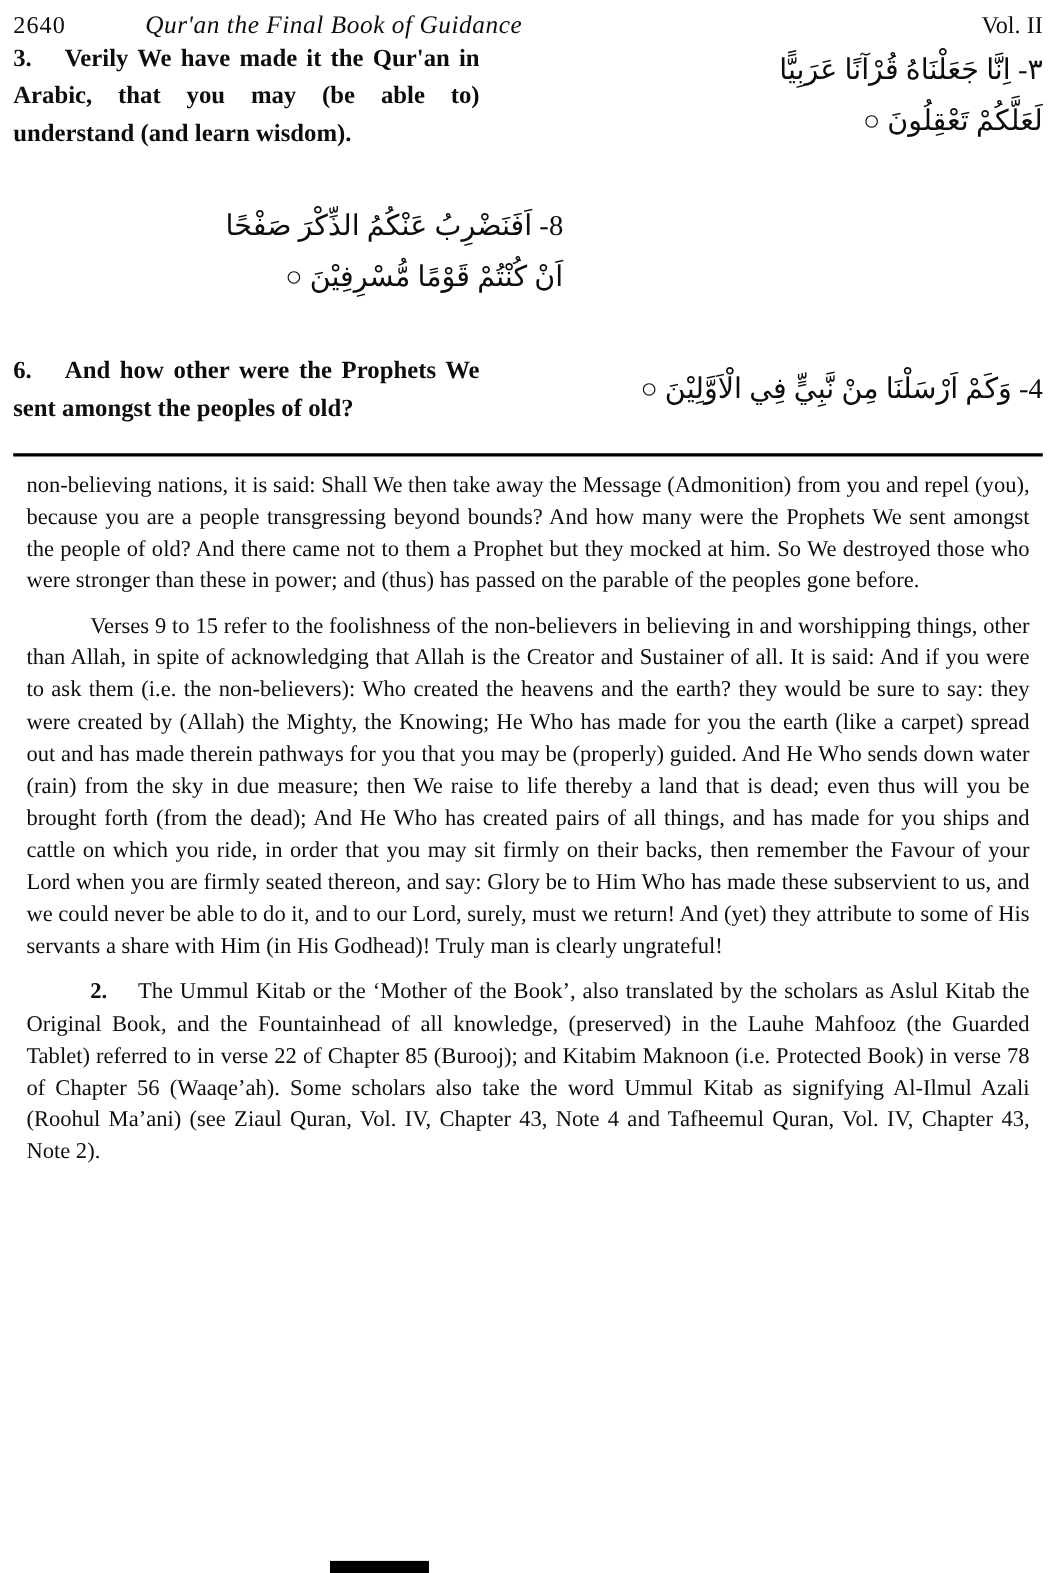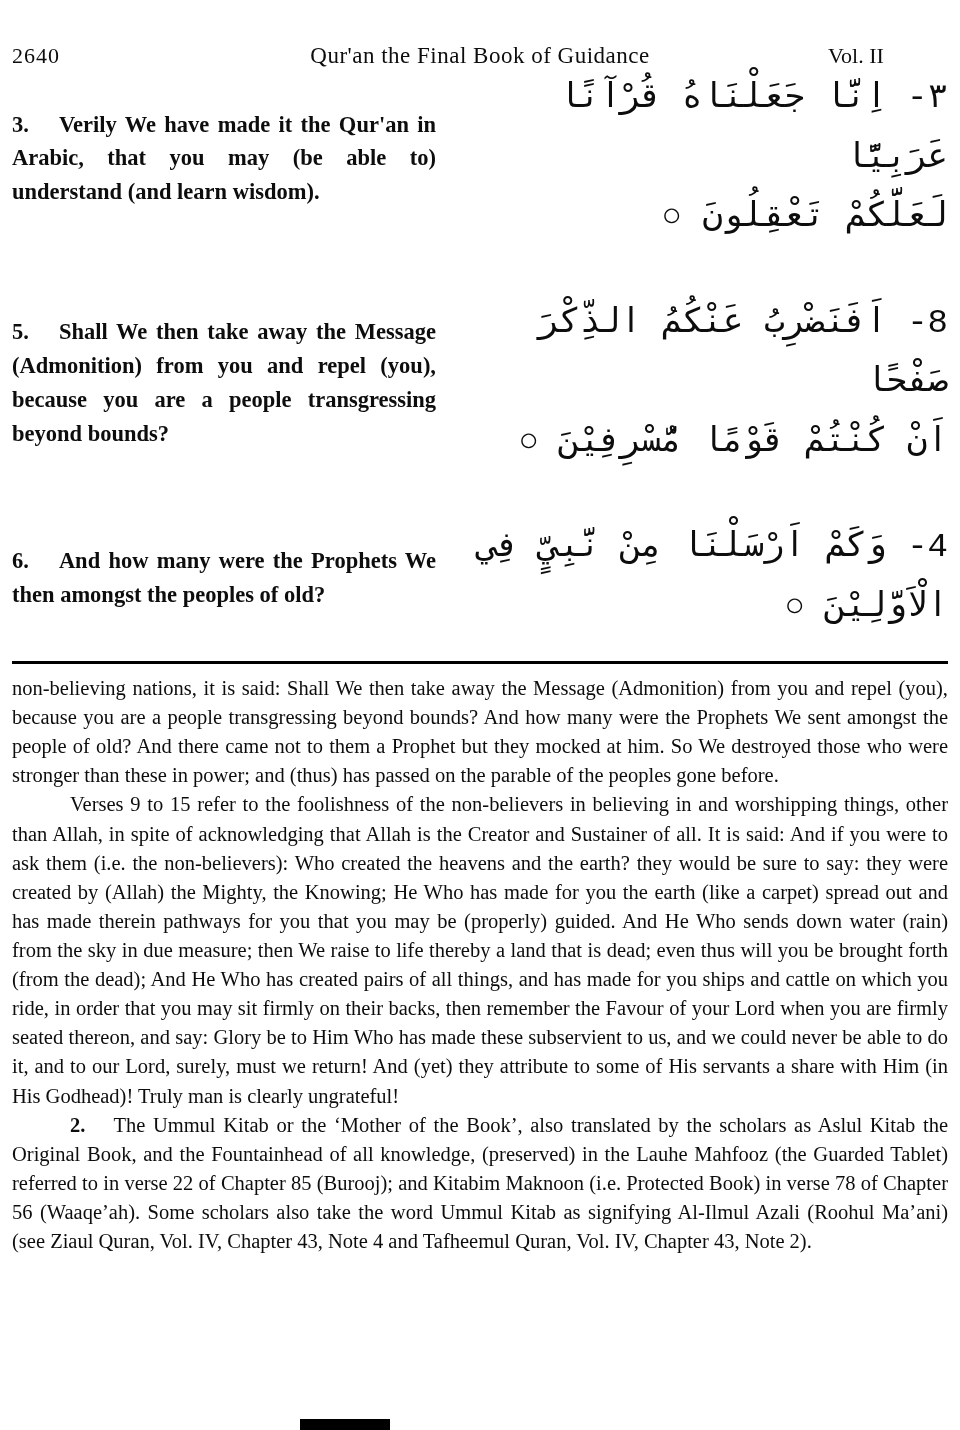--- a/index.html
+++ b/index.html
@@ -20,25 +20,26 @@
   
   .running-head {
     display: flex;
     align-items: baseline;
     font-size: 22px;
     margin-top: 4px;
   }
   .running-head .page-num  { flex: 0 0 120px; text-align: left; letter-spacing: 1px; }
   .running-head .book-title {
     flex: 1 1 auto;
-    text-align: center;
+    text-align: left;
+    font-style: italic;
     font-size: 23px;
     letter-spacing: 0.5px;
   }
-  .running-head .volume { flex: 0 0 120px; text-align: left; margin-top: 33px; }
+  .running-head .volume { flex: 0 0 120px; text-align: right; }
 
   
   .verses { }
   .verse-row {
     display: flex;
     justify-content: space-between;
     align-items: center;
     margin-bottom: 46px;
   }
   .verse-en {
@@ -46,41 +47,41 @@
     font-weight: 700;
     font-size: 22.5px;
     line-height: 1.5;
     text-align: justify;
   }
   .verse-en .vmark { margin-right: 30px; }
   .verse-en sup { font-size: 0.62em; line-height: 0; }
   .verse-ar {
     width: 500px;
     direction: rtl;
-    font-family: Liberation Mono, monospace;
-    font-size: 34px;
+    font-family: Liberation Serif, serif;
+    font-size: 26px;
     line-height: 1.75;
     white-space: pre-line;
     padding-left: 4px;
   }
 
   
   .section-rule {
     border: none;
     border-top: 3px solid #000;
     margin: 2px 0 10px 0;
   }
 
   
   .commentary {
     font-size: 20.5px;
     line-height: 1.42;
     text-align: justify;
   }
-  .commentary p { margin: 0; }
+  .commentary p { margin: 12px; }
   .commentary p.indent { text-indent: 58px; }
   .footnote-marker { font-weight: 700; margin-right: 28px; }
   .it { }
 
   
   .scan-mark {
     position: absolute;
     left: 300px;
     bottom: 0;
     width: 90px;
@@ -104,30 +105,27 @@
     <div class="verse-row">
       <div class="verse-en">
         <span class="vmark">3.</span><span>Verily We have made it the Qur'an in Arabic, that you may (be able to) understand (and learn wisdom).</span>
       </div>
       <div class="verse-ar">٣- اِنَّا جَعَلْنَاهُ قُرْآنًا عَرَبِيًّا
 لَعَلَّكُمْ تَعْقِلُونَ ○</div>
     </div>
 
 
     <div class="verse-row">
-      <div class="verse-en">
-        <span class="vmark">5.</span><span>Shall We then take away the Message (Admonition) from you and repel (you), because you are a people transgressing beyond bounds?</span>
-      </div>
       <div class="verse-ar">8- اَفَنَضْرِبُ عَنْكُمُ الذِّكْرَ صَفْحًا
 اَنْ كُنْتُمْ قَوْمًا مُّسْرِفِيْنَ ○</div>
     </div>
 
     <div class="verse-row" style="margin-bottom:24px;">
       <div class="verse-en">
-        <span class="vmark">6.</span><span>And how many were the Prophets We then amongst the peoples of old?</span>
+        <span class="vmark">6.</span><span>And how other were the Prophets We sent amongst the peoples of old?</span>
       </div>
       <div class="verse-ar">4- وَكَمْ اَرْسَلْنَا مِنْ نَّبِيٍّ فِي الْاَوَّلِيْنَ ○</div>
     </div>
 
   </div>
 
   <hr class="section-rule">
 
   <div class="commentary">
 

